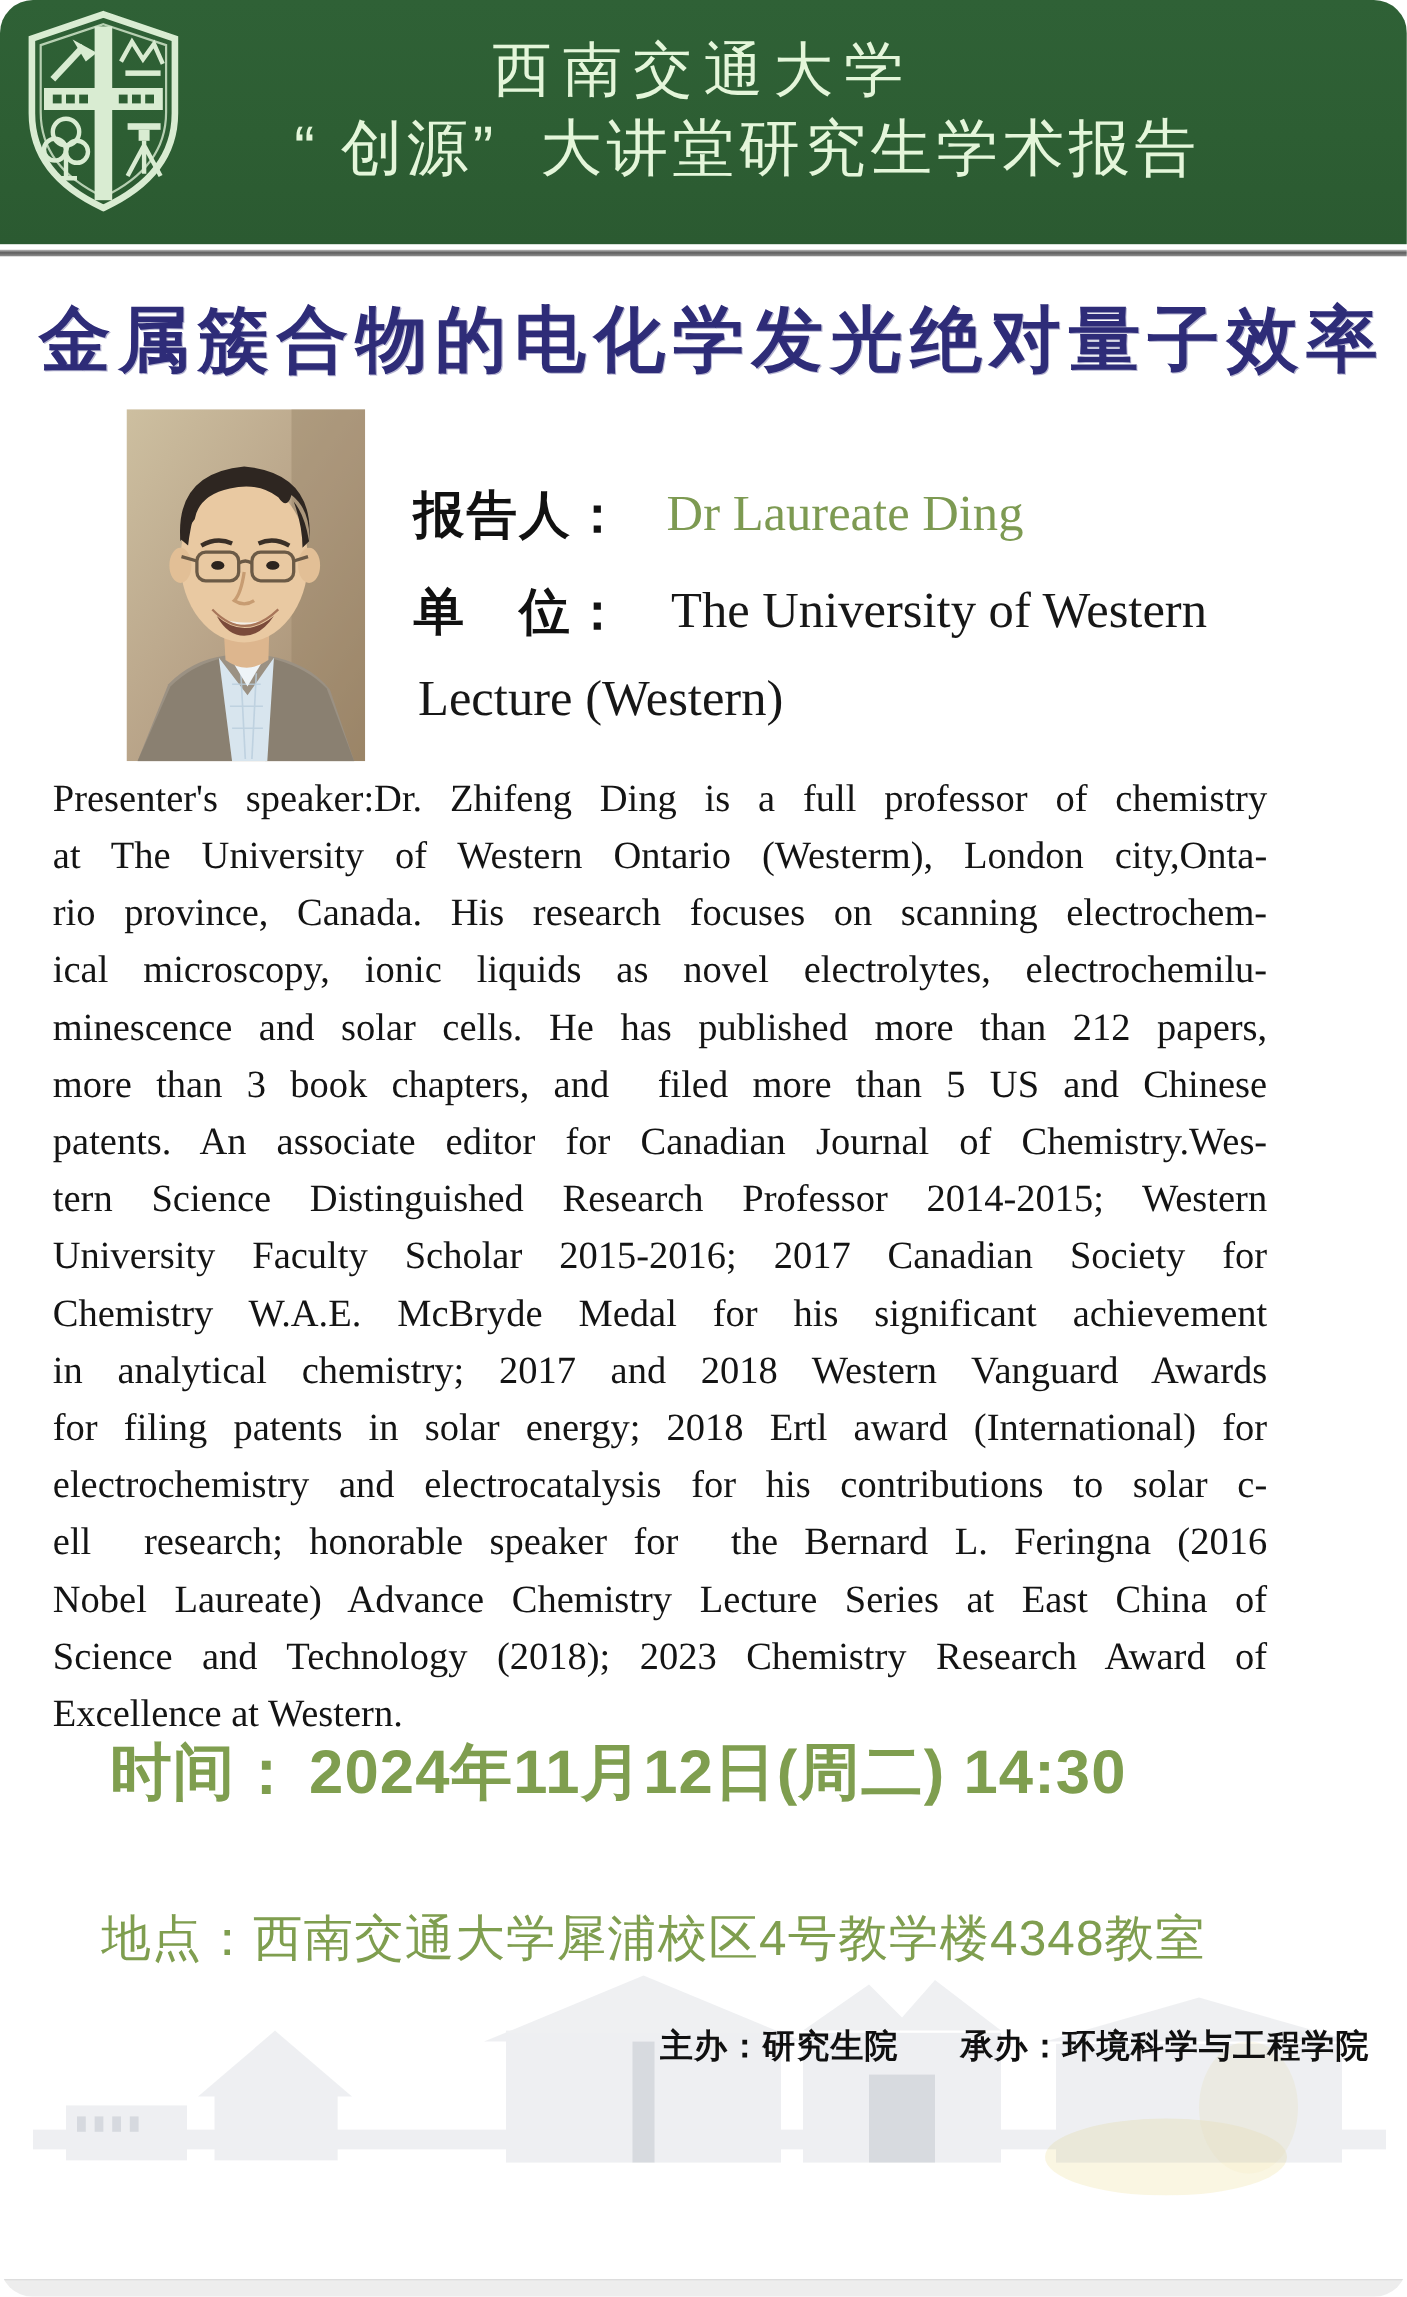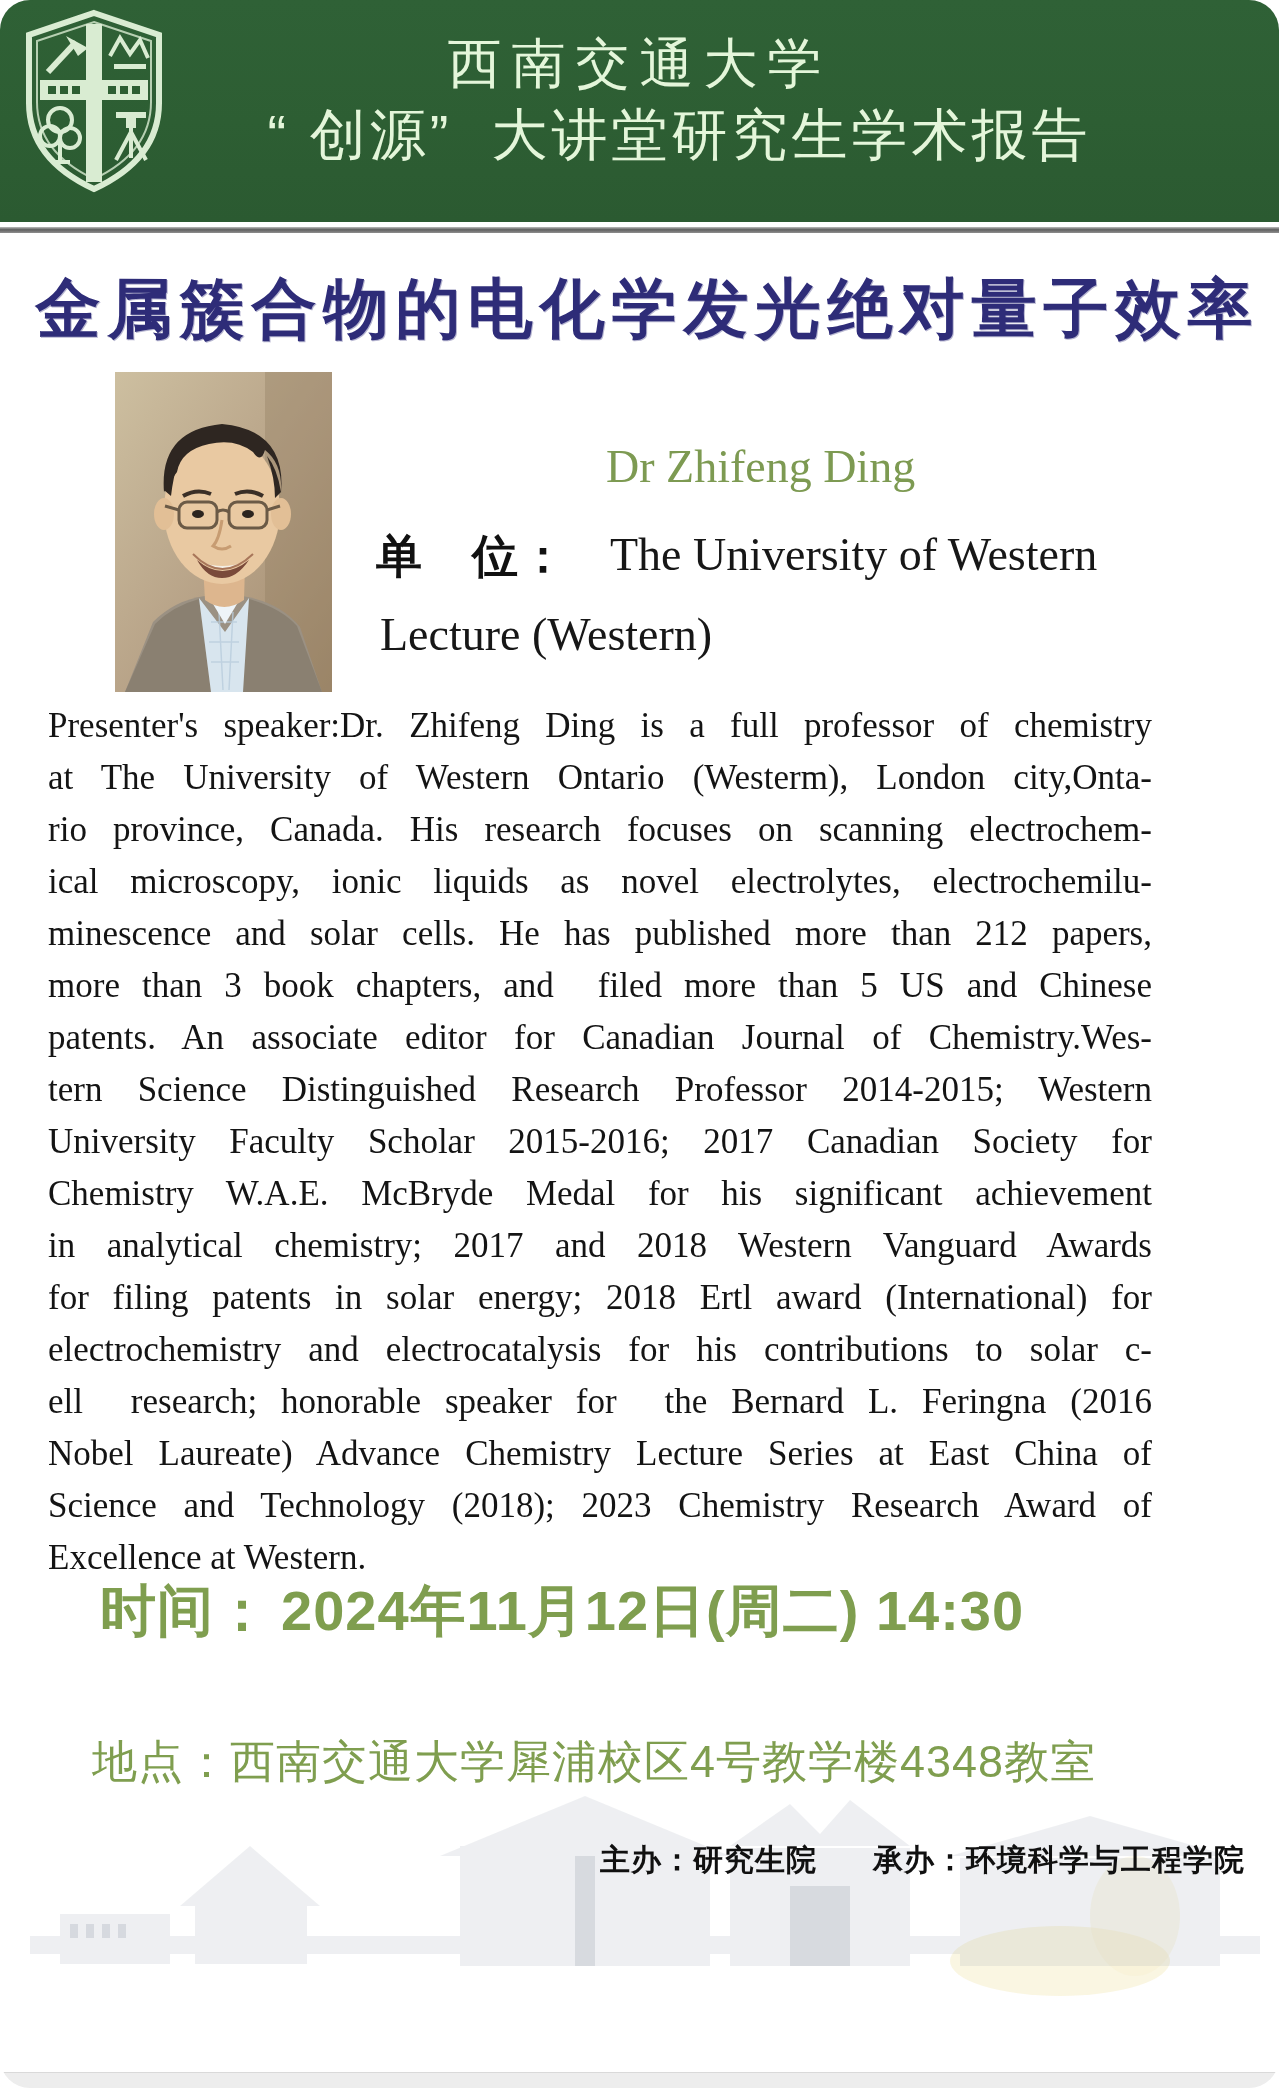--- a/index.html
+++ b/index.html
@@ -169,21 +169,22 @@
     <ellipse cx="83" cy="142" rx="6" ry="4" fill="#2c241e"></ellipse>
     <ellipse cx="133" cy="142" rx="6" ry="4" fill="#2c241e"></ellipse>
 
     <path d="M107 148 Q104 168 98 174 Q107 180 116 174" stroke="#c79c72" stroke-width="3" fill="none"></path>
 
     <path d="M82 188 Q107 210 134 188 Q122 206 107 206 Q92 206 82 188 Z" fill="#7a4a3a"></path>
     <path d="M86 190 Q107 202 130 190 Q107 198 86 190 Z" fill="#f4efe6"></path>
     <path d="M78 182 Q107 212 138 182" stroke="#a8765a" stroke-width="2" fill="none"></path>
   </svg>
 
-  <div class="p-serif name-value">Dr Zhifeng Ding</div>
+  <div class="p-label name-label">报告人：</div>
+  <div class="p-serif name-value">Dr Laureate Ding</div>
   <div class="p-label affil-label">单　位：</div>
   <div class="p-serif affil-value1">The University of Western</div>
   <div class="p-serif affil-value2">Lecture (Western)</div>
 
   <div class="profile">
       <div class="pline">Presenter's speaker:Dr. Zhifeng Ding is a full professor of chemistry</div>
       <div class="pline">at The University of Western Ontario (Westerm), London city,Onta-</div>
       <div class="pline">rio province, Canada. His research focuses on scanning electrochem-</div>
       <div class="pline">ical microscopy, ionic liquids as novel electrolytes, electrochemilu-</div>
       <div class="pline">minescence and solar cells. He has published more than 212 papers,</div>

